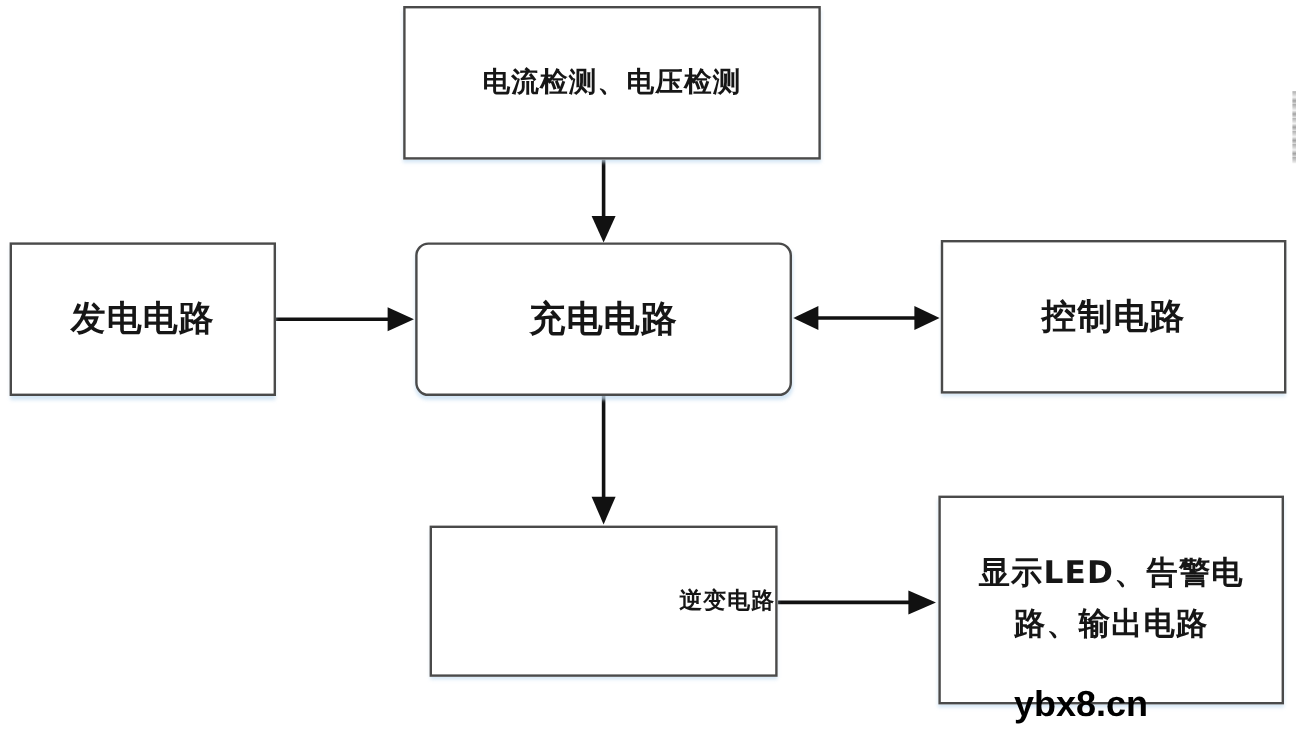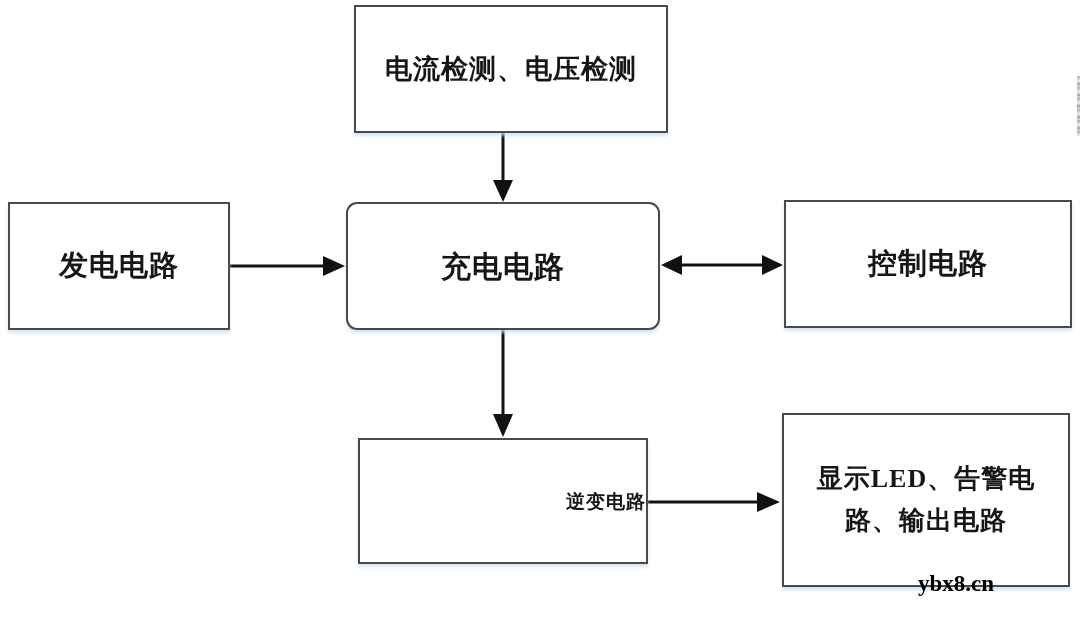--- a/index.html
+++ b/index.html
@@ -26,43 +26,43 @@
     text-align: center;
     color: #161616;
     font-weight: bold;
     box-shadow: 0 3px 3px rgba(198, 222, 242, 0.75);
   }
   .node-label {
     display: block;
     line-height: 1.5;
     letter-spacing: 1px;
   }
-  #node-detection   { left: 354px; top: 5px;   width: 314px; height: 128px; font-size: 27px; }
+  #node-detection   { left: 336px; top: 5px;   width: 348px; height: 128px; font-size: 23px; }
   #node-generation  { left: 8px;   top: 202px; width: 222px; height: 128px; font-size: 29px; }
   #node-charging    { left: 346px; top: 202px; width: 314px; height: 128px; font-size: 30px; border-radius: 11px; }
   #node-control     { left: 784px; top: 200px; width: 288px; height: 128px; font-size: 29px; }
   #node-inverter    { left: 358px; top: 438px; width: 290px; height: 126px; font-size: 19px; justify-content: flex-end; }
   #node-output      { left: 782px; top: 413px; width: 288px; height: 174px; font-size: 26px; padding: 0 14px; }
-  #node-output .node-label { line-height: 1.6; font-family: Liberation Serif, serif; }
+  #node-output .node-label { line-height: 1.6; }
 
   .arrow-layer {
     position: absolute;
     left: 0;
     top: 0;
     width: 1080px;
     height: 617px;
     pointer-events: none;
   }
   .watermark {
     position: absolute;
-    left: 918px;
+    left: 845px;
     top: 571px;
-    font-family: Liberation Serif, serif;
+    font-family: Liberation Sans, sans-serif;
     font-weight: bold;
-    font-size: 23px;
+    font-size: 30px;
     color: #000000;
     letter-spacing: 0px;
     white-space: nowrap;
   }
   .edge-fragment {
     position: absolute;
     left: 1077px;
     top: 76px;
     width: 3px;
     height: 60px;

